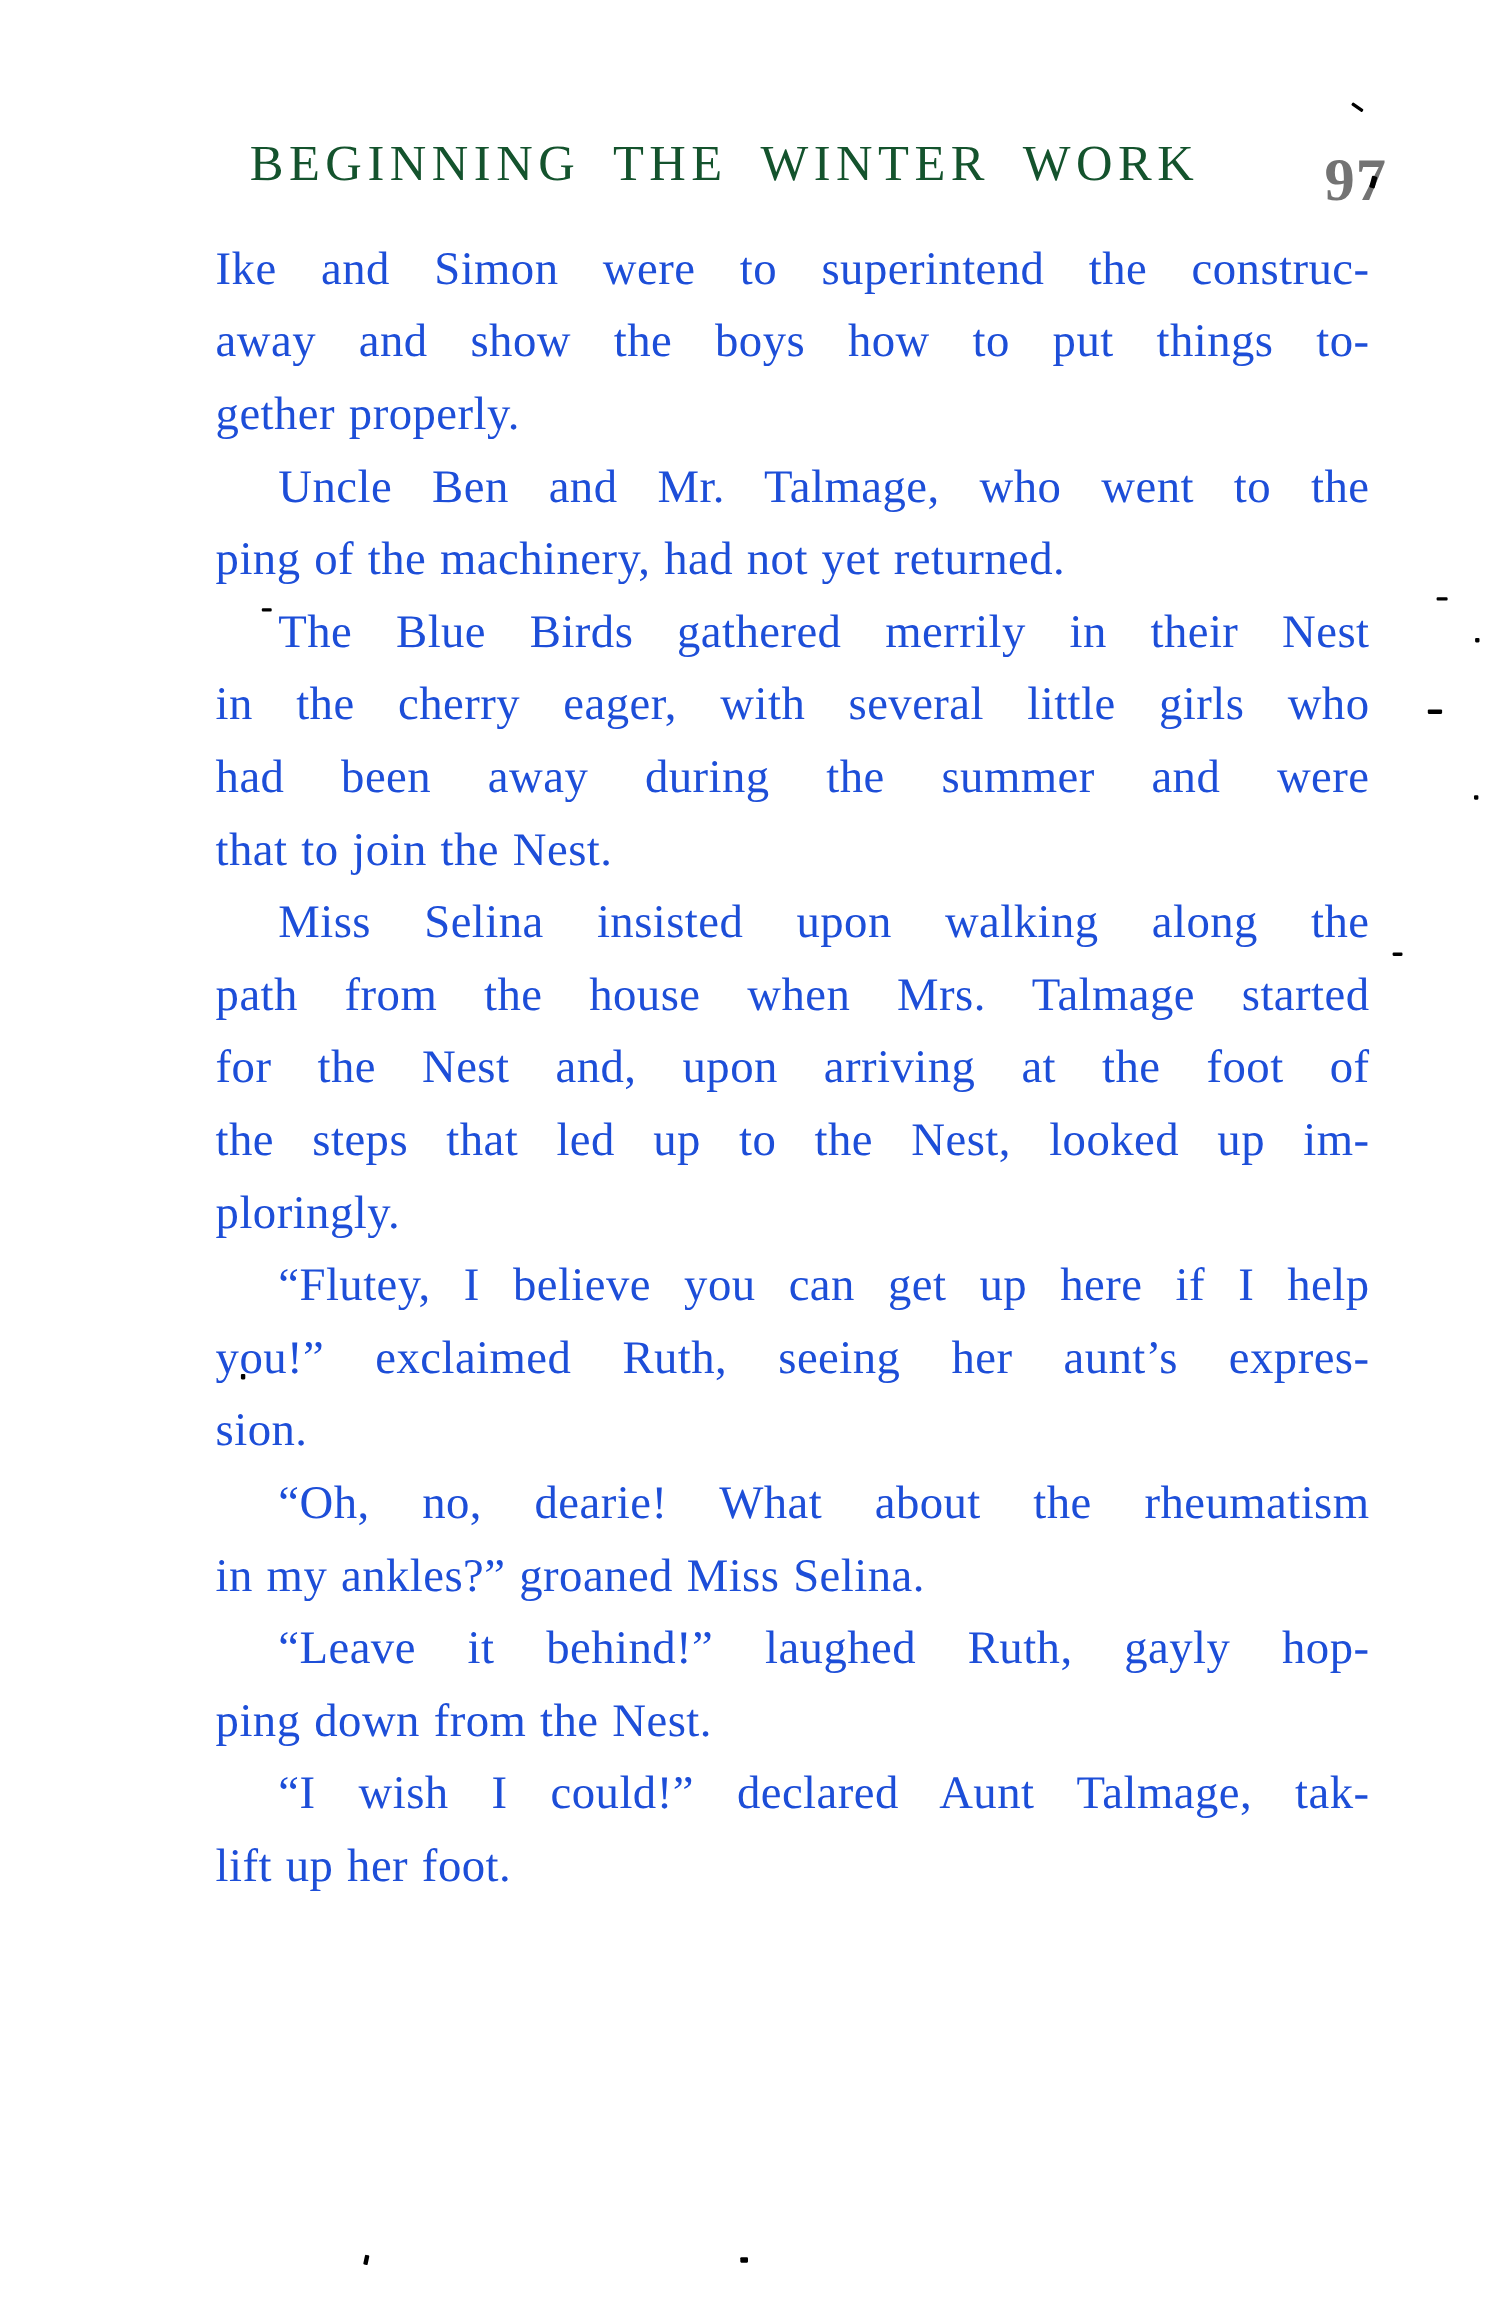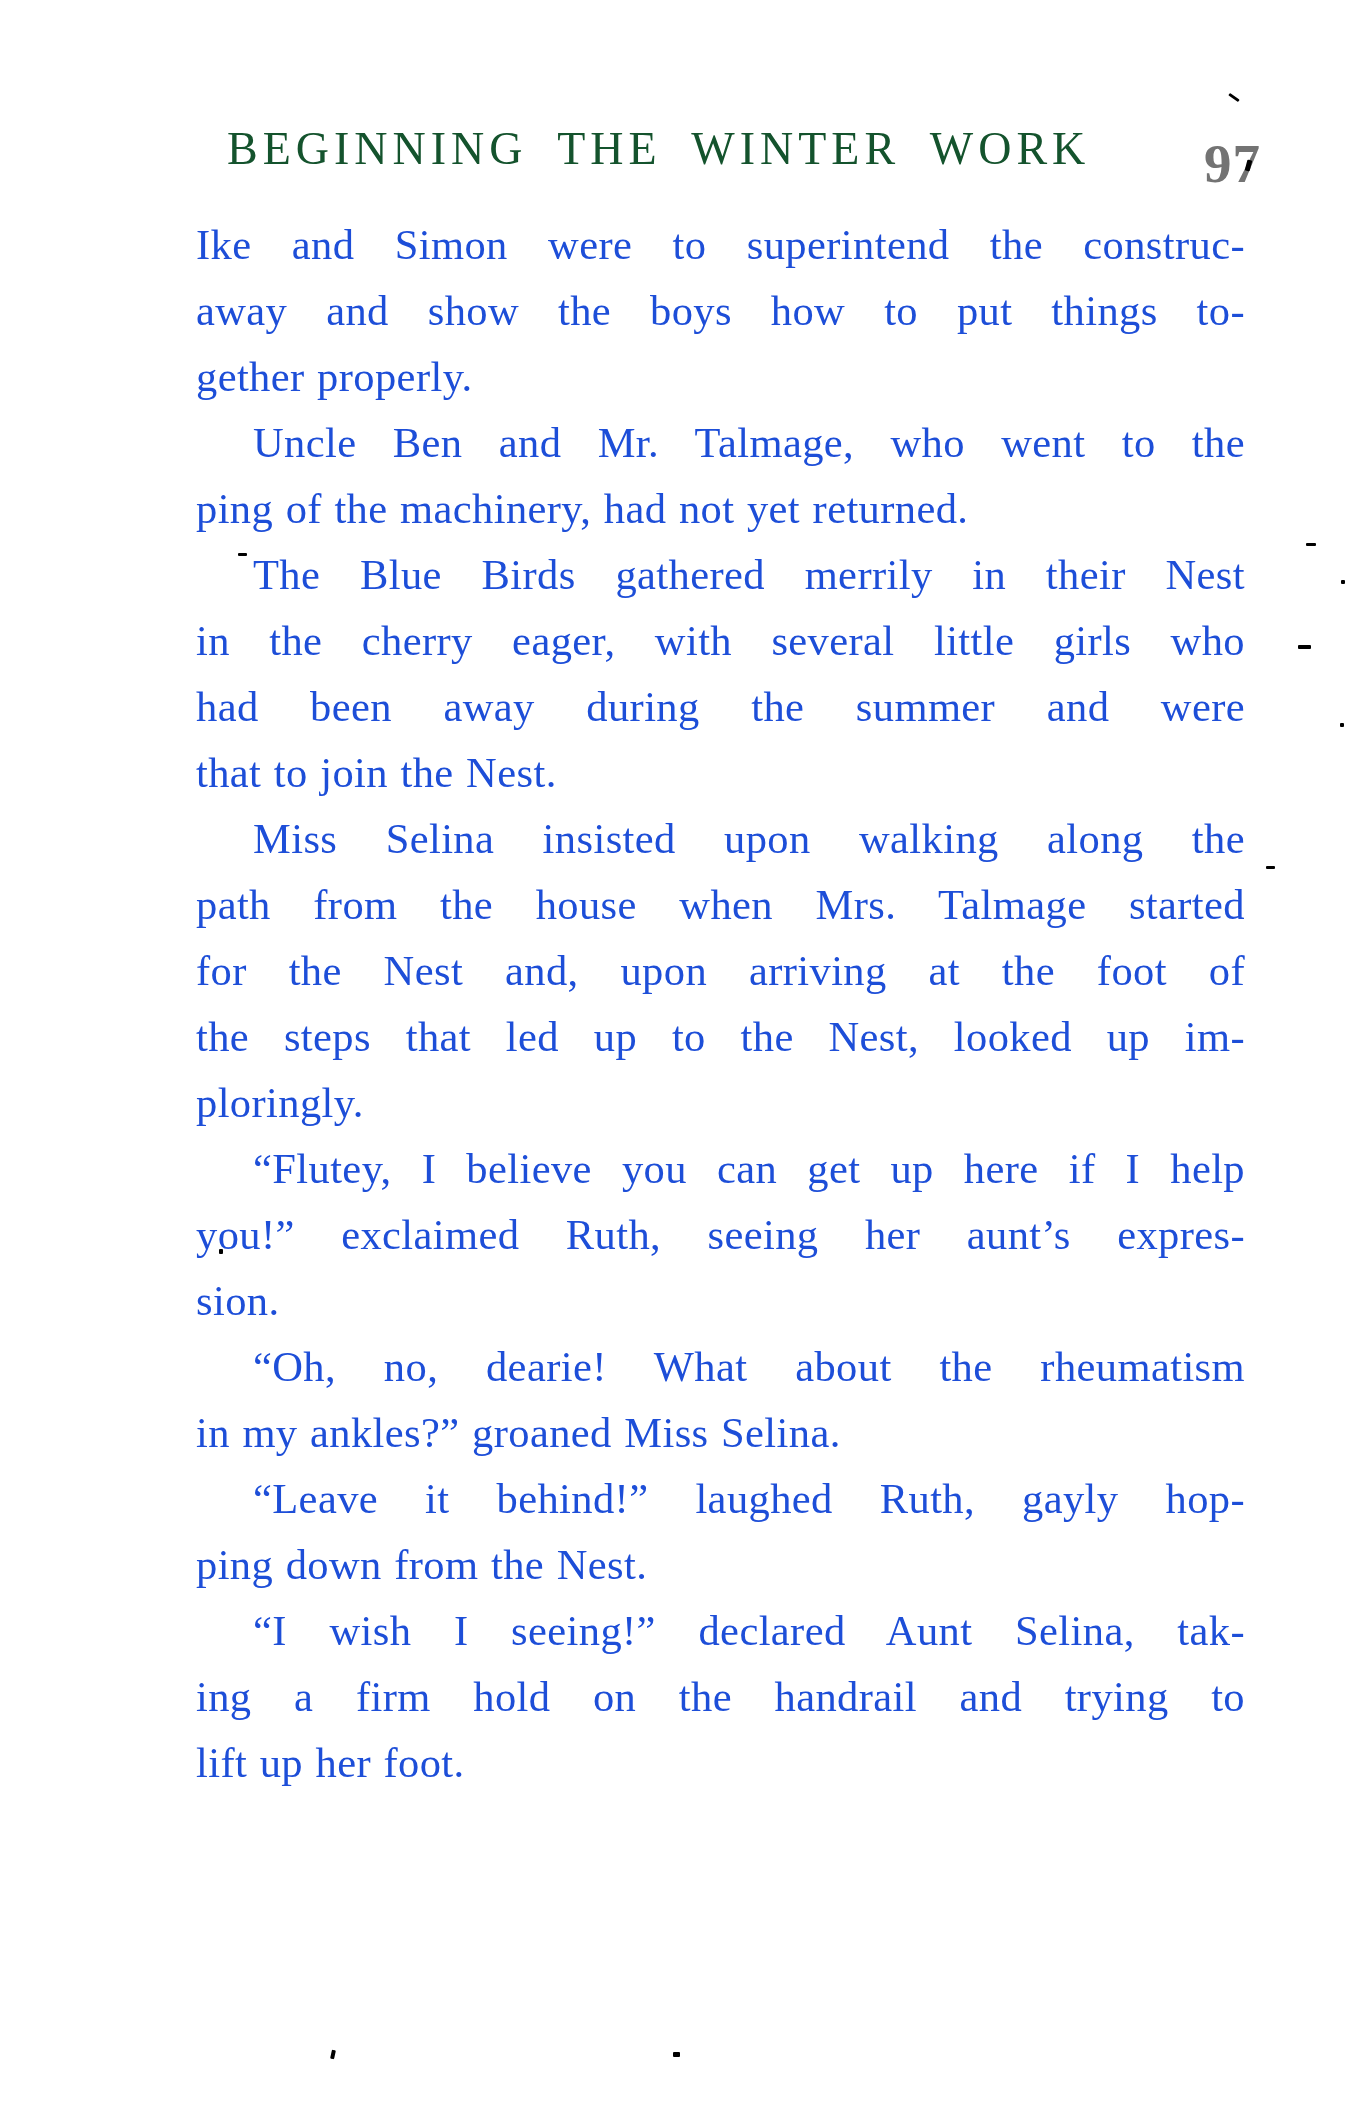--- a/index.html
+++ b/index.html
@@ -90,22 +90,21 @@
       <div class="line">for the Nest and, upon arriving at the foot of</div>
       <div class="line">the steps that led up to the Nest, looked up im-</div>
       <div class="line no-justify">ploringly.</div>
       <div class="line indent">“Flutey, I believe you can get up here if I help</div>
       <div class="line">you!” exclaimed Ruth, seeing her aunt’s expres-</div>
       <div class="line no-justify">sion.</div>
       <div class="line indent">“Oh, no, dearie!  What about the rheumatism</div>
       <div class="line no-justify">in my ankles?” groaned Miss Selina.</div>
       <div class="line indent">“Leave it behind!” laughed Ruth, gayly hop-</div>
       <div class="line no-justify">ping down from the Nest.</div>
-      <div class="line indent">“I wish I seeing!” declared Aunt Selina, tak-</div>
-      <div class="line">ing a firm hold on the handrail and trying to</div>
+      <div class="line indent">“I wish I could!” declared Aunt Talmage, tak-</div>
       <div class="line no-justify">lift up her foot.</div>
     </div>
 
   <div id="artifacts">
       <div class="artifact" style="left: 1228px; top: 96px; width: 12px; height: 3px; transform: rotate(35deg);"></div>
       <div class="artifact" style="left: 1246px; top: 160px; width: 5px; height: 11px; transform: rotate(15deg);"></div>
       <div class="artifact" style="left: 238px; top: 553px; width: 9px; height: 3px;"></div>
       <div class="artifact" style="left: 1306px; top: 543px; width: 10px; height: 3px;"></div>
       <div class="artifact" style="left: 1341px; top: 580px; width: 4px; height: 4px;"></div>
       <div class="artifact" style="left: 1298px; top: 645px; width: 13px; height: 4px;"></div>

